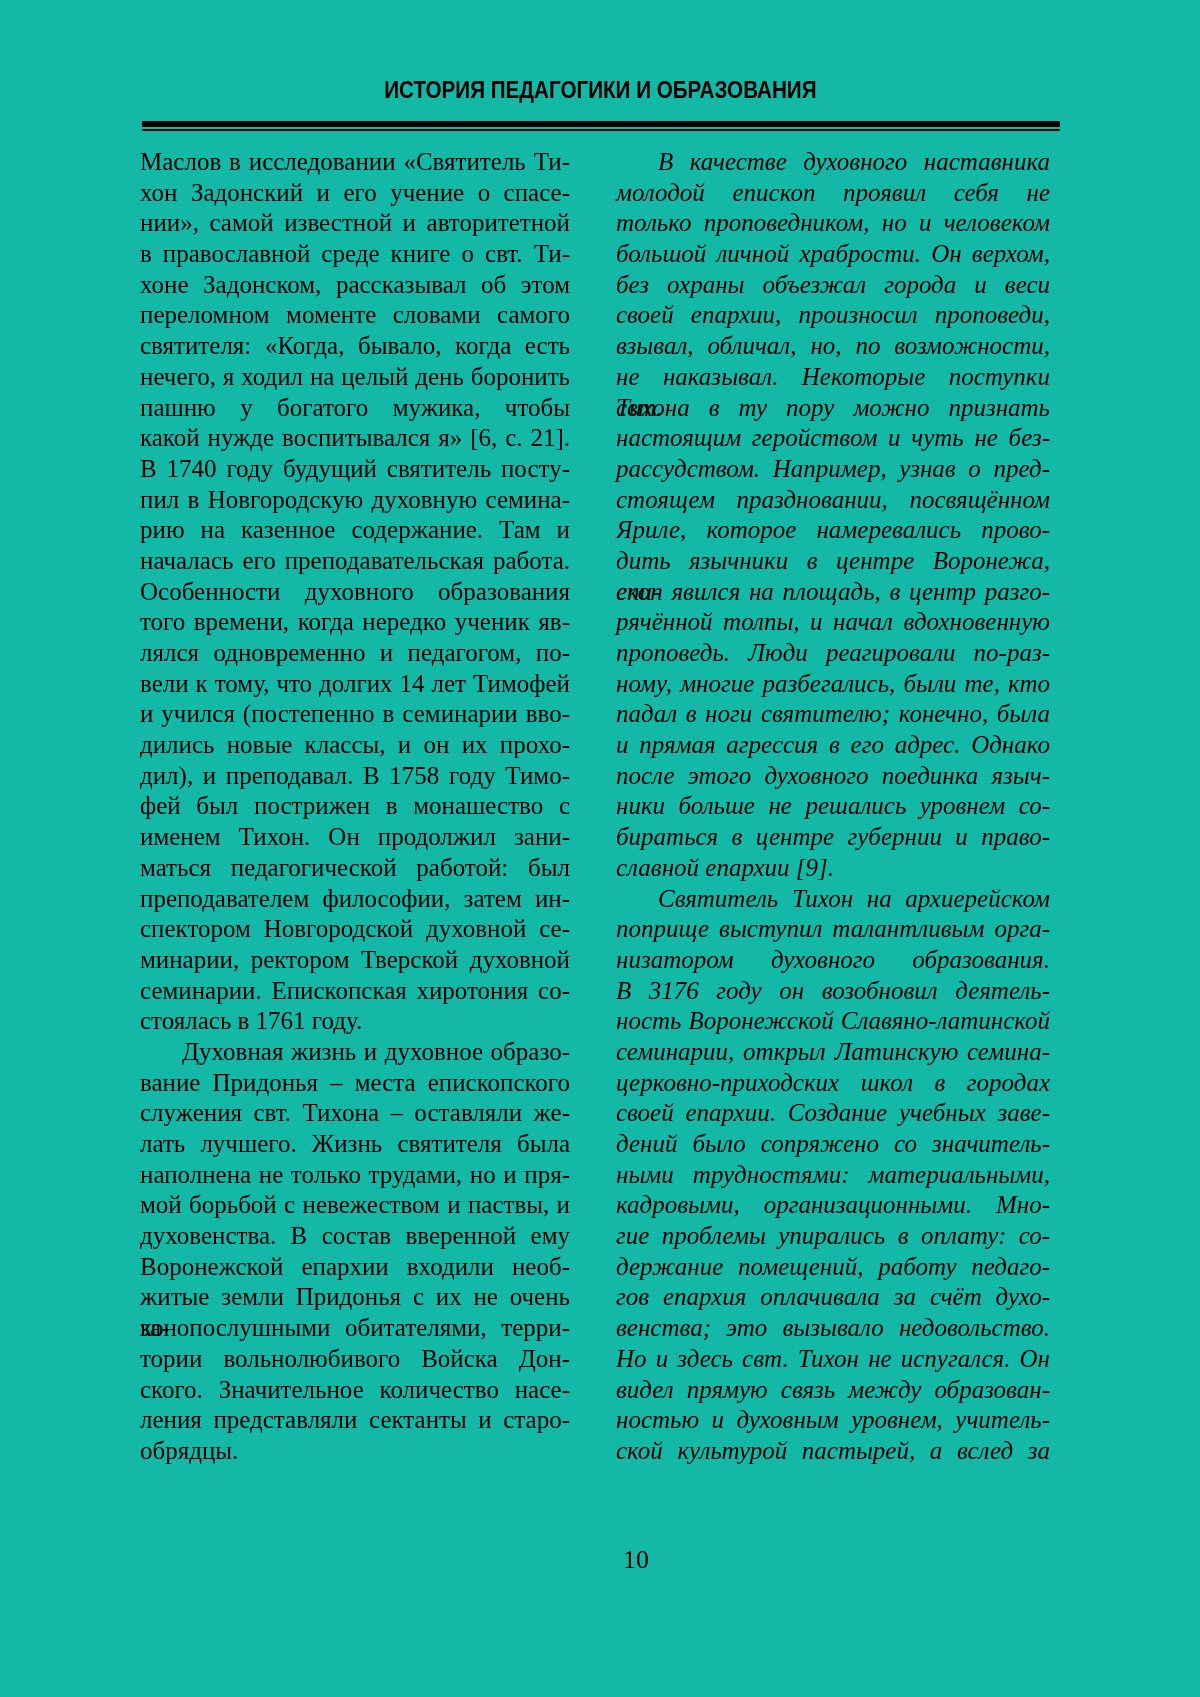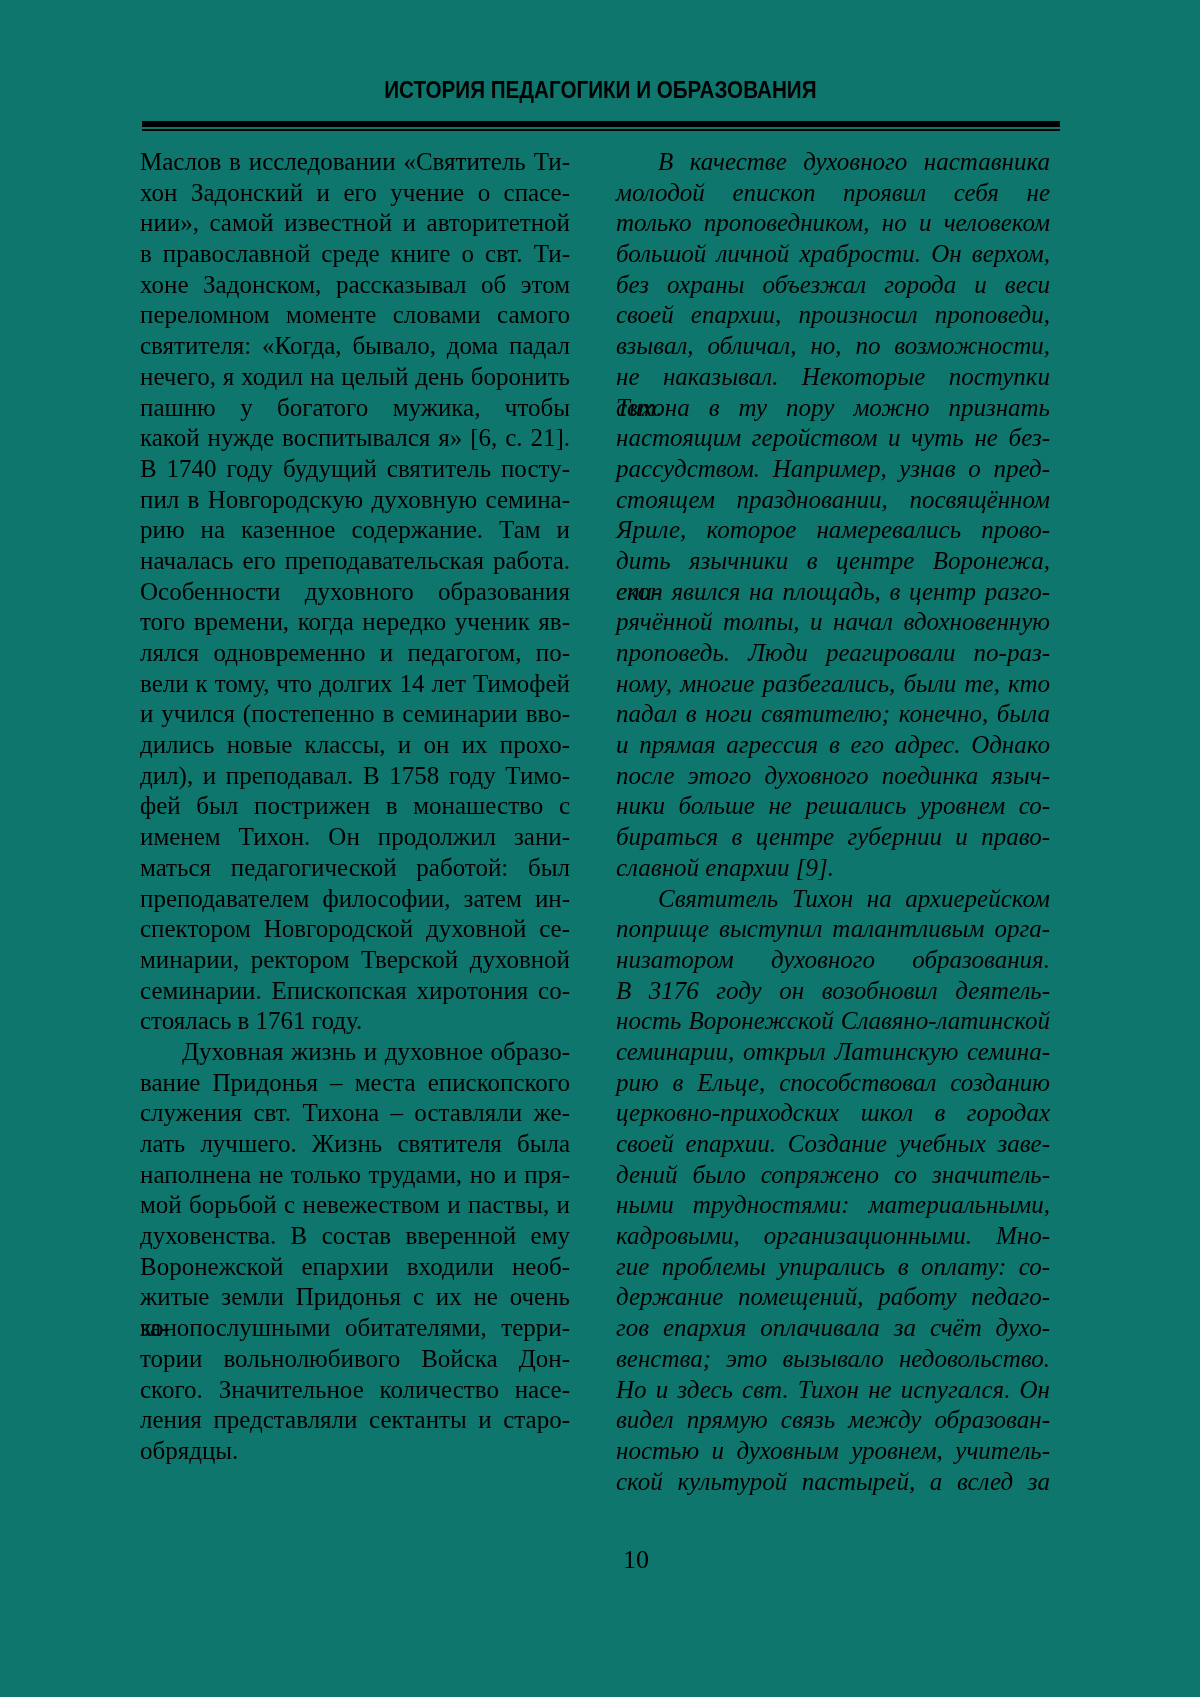--- a/index.html
+++ b/index.html
@@ -1,21 +1,21 @@
 <!DOCTYPE html>
 <html lang="ru"><head>
 <meta charset="utf-8">
 <style>
   html, body { margin: 0; padding: 0; }
   body { background: #ffffff; }
   .page {
     position: relative;
     width: 1200px;
     height: 1697px;
-    background: #0f766e;
+    background: #14b8a6;
     color: #000000;
     overflow: hidden;
     font-family: "Liberation Serif", serif;
   }
   .header { padding-top: 76px; text-align: center; }
   .header-title {
     display: inline-block;
     font-family: "Liberation Sans", sans-serif;
     font-weight: bold;
     font-size: 24px;
@@ -77,21 +77,21 @@
 
   <div class="content">
     <div class="column-left" id="col-left">
         <div class="paragraph">
           <div class="line">Маслов в исследовании «Святитель Ти-</div>
           <div class="line">хон Задонский и его учение о спасе-</div>
           <div class="line">нии», самой известной и авторитетной</div>
           <div class="line">в православной среде книге о свт. Ти-</div>
           <div class="line">хоне Задонском, рассказывал об этом</div>
           <div class="line">переломном моменте словами самого</div>
-          <div class="line">святителя: «Когда, бывало, дома падал</div>
+          <div class="line">святителя: «Когда, бывало, когда есть</div>
           <div class="line">нечего, я ходил на целый день боронить</div>
           <div class="line">пашню у богатого мужика, чтобы</div>
           <div class="line">какой нужде воспитывался я» [6, с. 21].</div>
           <div class="line">В 1740 году будущий святитель посту-</div>
           <div class="line">пил в Новгородскую духовную семина-</div>
           <div class="line">рию на казенное содержание. Там и</div>
           <div class="line">началась его преподавательская работа.</div>
           <div class="line">Особенности духовного образования</div>
           <div class="line">того времени, когда нередко ученик яв-</div>
           <div class="line">лялся одновременно и педагогом, по-</div>
@@ -152,21 +152,20 @@
           <div class="line">бираться в центре губернии и право-</div>
           <div class="line no-just-last">славной епархии [9].</div>
         </div>
         <div class="paragraph">
           <div class="line indent">Святитель Тихон на архиерейском</div>
           <div class="line">поприще выступил талантливым орга-</div>
           <div class="line">низатором духовного образования.</div>
           <div class="line">В 3176 году он возобновил деятель-</div>
           <div class="line">ность Воронежской Славяно-латинской</div>
           <div class="line">семинарии, открыл Латинскую семина-</div>
-          <div class="line">рию в Ельце, способствовал созданию</div>
           <div class="line">церковно-приходских школ в городах</div>
           <div class="line">своей епархии. Создание учебных заве-</div>
           <div class="line">дений было сопряжено со значитель-</div>
           <div class="line">ными трудностями: материальными,</div>
           <div class="line">кадровыми, организационными. Мно-</div>
           <div class="line">гие проблемы упирались в оплату: со-</div>
           <div class="line">держание помещений, работу педаго-</div>
           <div class="line">гов епархия оплачивала за счёт духо-</div>
           <div class="line">венства; это вызывало недовольство.</div>
           <div class="line">Но и здесь свт. Тихон не испугался. Он</div>

